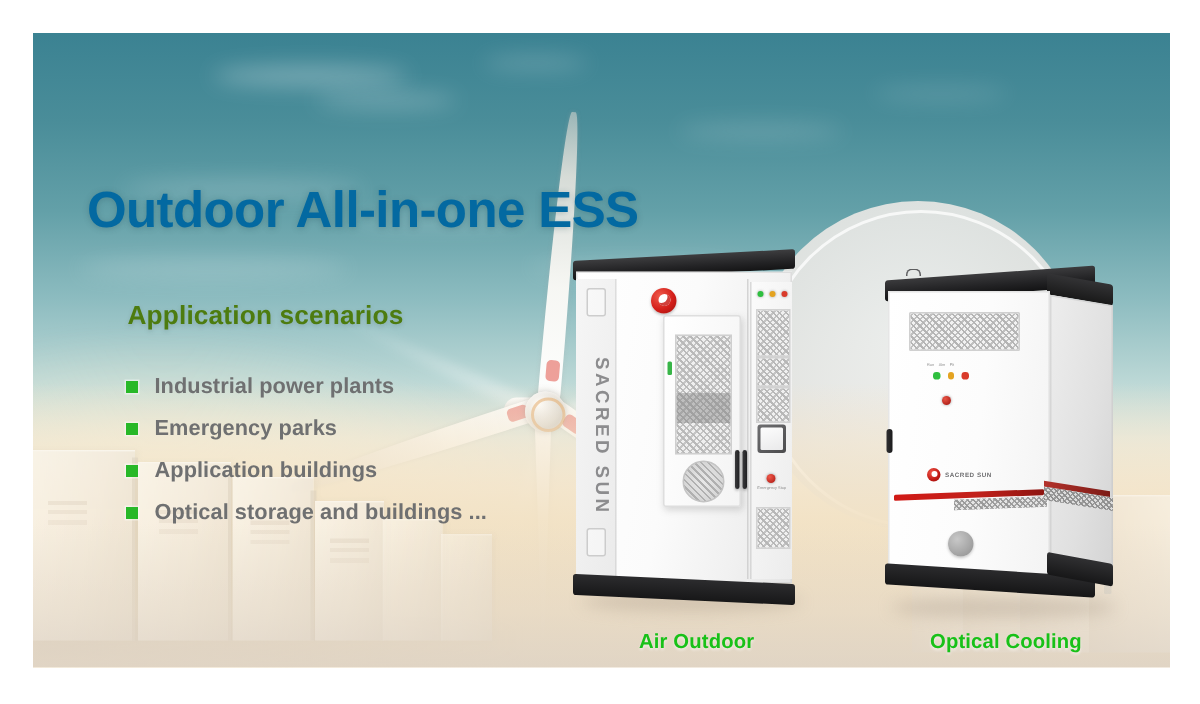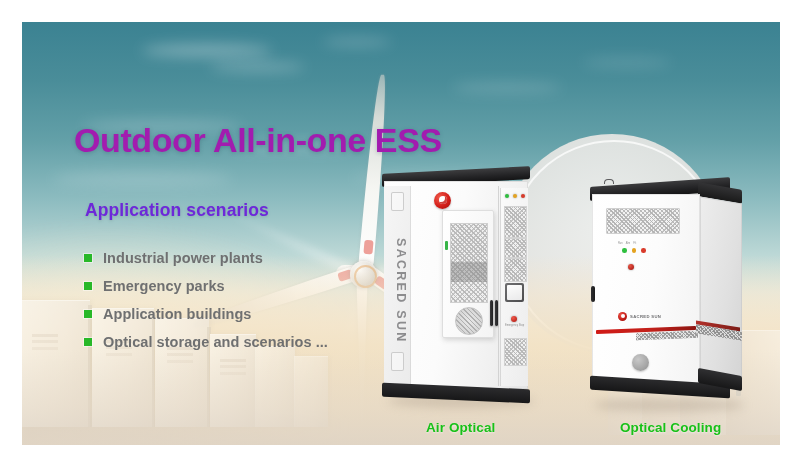--- a/index.html
+++ b/index.html
@@ -648,36 +648,36 @@
     border-radius: 50%;
     background: rgba(176,163,146,.42);
     filter: blur(5px);
   }
   #sh-air { left: 366px; top: 372px; width: 146px; height: 14px; }
   #sh-liq { left: 572px; top: 376px; width: 150px; height: 14px; }
 
   
   .title {
     position: absolute;
-    left: 52px;
+    left: 36px;
     top: 76px;
     font-size: 34px;
     font-weight: 700;
-    color: #a21caf;
+    color: #0369a1;
     letter-spacing: -0.4px;
     text-shadow: 0 1px 4px rgba(40,80,90,.30);
     white-space: nowrap;
   }
   .subhead {
     position: absolute;
     left: 63px;
     top: 178px;
     font-size: 17.5px;
     font-weight: 700;
-    color: #6d28d9;
+    color: #4d7c0f;
     letter-spacing: .1px;
     text-shadow: 0 1px 3px rgba(90,110,110,.28);
     white-space: nowrap;
   }
   .bullets {
     position: absolute;
     left: 62px;
     top: 222px;
     list-style: none;
     margin: 0;
@@ -886,21 +886,21 @@
         <li>
           <span class="sq"></span>
           <span class="txt">Emergency parks</span>
         </li>
         <li>
           <span class="sq"></span>
           <span class="txt">Application buildings</span>
         </li>
         <li>
           <span class="sq"></span>
-          <span class="txt">Optical storage and scenarios ...</span>
+          <span class="txt">Optical storage and buildings ...</span>
         </li>
       </ul>
 
-    <div class="caption" id="cap-air">Air Optical</div>
+    <div class="caption" id="cap-air">Air Outdoor</div>
     <div class="caption" id="cap-liq">Optical Cooling</div>
 
   </div>
 </div>
 
 </body></html>

